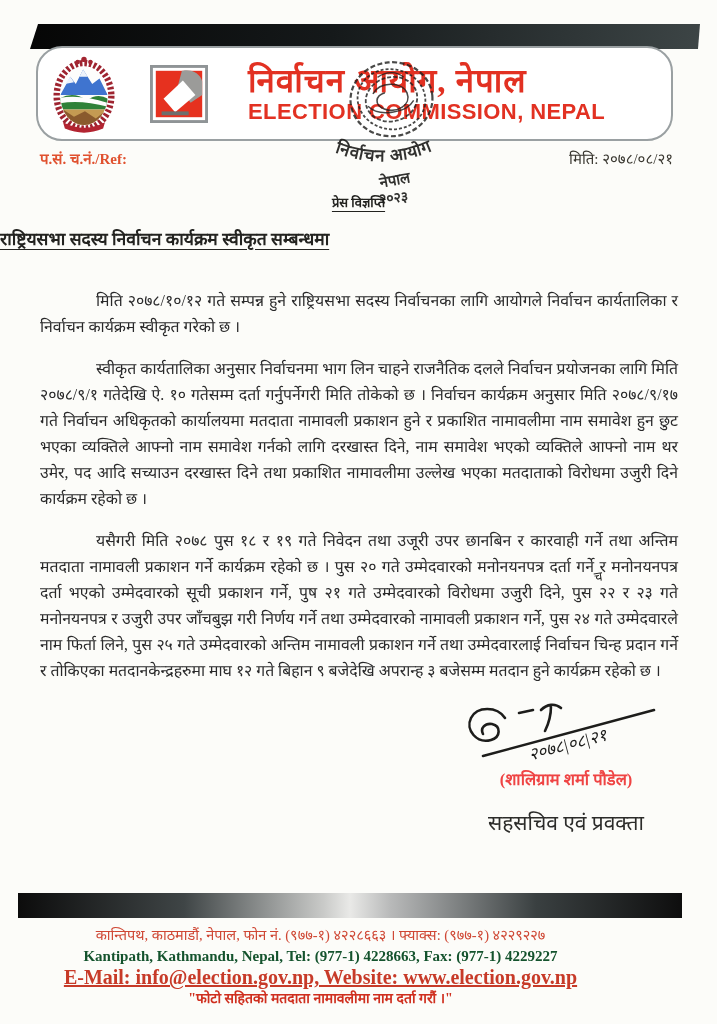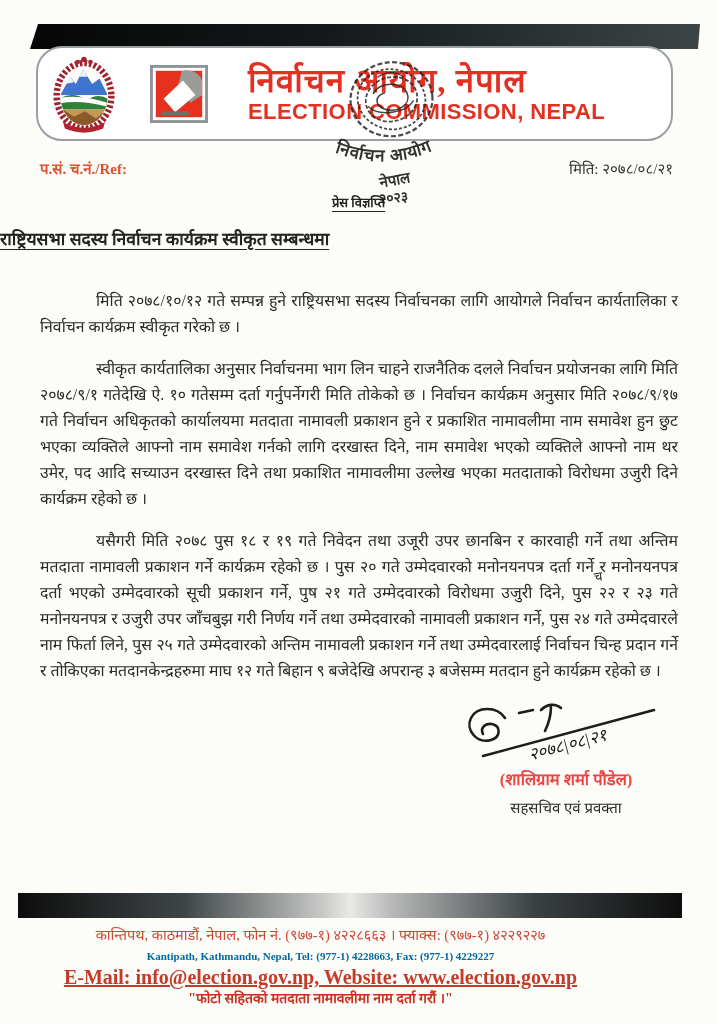--- a/index.html
+++ b/index.html
@@ -26,21 +26,21 @@
     font-size:33px;line-height:36px;font-weight:bold;color:#e23122;
     letter-spacing:1px;white-space:nowrap;
   }
   .title-en{
     font-family:"Liberation Sans",sans-serif;font-size:22px;line-height:26px;
     font-weight:bold;color:#e23122;letter-spacing:.4px;white-space:nowrap;
   }
   .stamp{position:absolute;left:318px;top:52px;z-index:3;transform:rotate(-5deg);opacity:.9;}
   
   .refline{
-    position:absolute;left:40px;right:44px;top:158px;z-index:4;
+    position:absolute;left:40px;right:44px;top:148px;z-index:4;
     display:flex;justify-content:space-between;align-items:center;
   }
   .ref-label{font-weight:bold;font-size:15px;color:#e0512f;}
   .date-line{font-size:15px;color:#38362f;}
   
   .doc-title{
     position:absolute;left:0;top:193px;width:100%;text-align:center;
     font-size:13px;font-weight:bold;color:#232320;
   }
   .doc-subtitle{
@@ -54,29 +54,29 @@
     margin:16px 0 13px 0;font-size:15.8px;line-height:26px;
     text-align:justify;text-indent:56px;color:#29292a;
   }
   .correction{
     position:absolute;left:594px;top:567px;z-index:3;
     font-size:13px;color:#222220;transform:rotate(-8deg);
   }
   
   .sign-block{position:absolute;left:445px;top:698px;width:242px;text-align:center;z-index:2;}
   .sign-name{font-size:16.5px;font-weight:bold;color:#ef4444;margin-top:1px;white-space:nowrap;}
-  .sign-role{font-size:15px;color:#2c2c2a;margin-top:7px;}
+  .sign-role{font-size:21px;color:#2c2c2a;margin-top:18px;}
   
   .footer-bar{
     position:absolute;left:18px;top:893px;width:664px;height:25px;
     background:linear-gradient(90deg,#0c0c0c 0%,#3f4546 25%,#c9cac8 46%,#e9e9e7 50%,#b9baba 56%,#3a4041 78%,#0e0e0e 100%);
   }
   .footer{position:absolute;left:0;top:925px;width:641px;text-align:center;z-index:2;}
   .f-np{font-size:14.5px;line-height:21px;color:#cf4734;}
-  .f-en{font-family:"Liberation Serif",serif;font-weight:600;font-size:11px;line-height:21px;color:#0369a1;}
+  .f-en{font-family:"Liberation Serif",serif;font-weight:600;font-size:15px;line-height:21px;color:#14532d;}
   .f-mail{font-family:"Liberation Serif",serif;font-weight:600;font-size:20px;line-height:21px;color:#c73a28;text-decoration:underline;}
   .f-slogan{font-size:14px;line-height:21px;font-weight:bold;color:#cf2f1f;}
 </style>
 </head>
 <body>
 
 <div class="page">
 
   <div class="topbar"></div>
 

